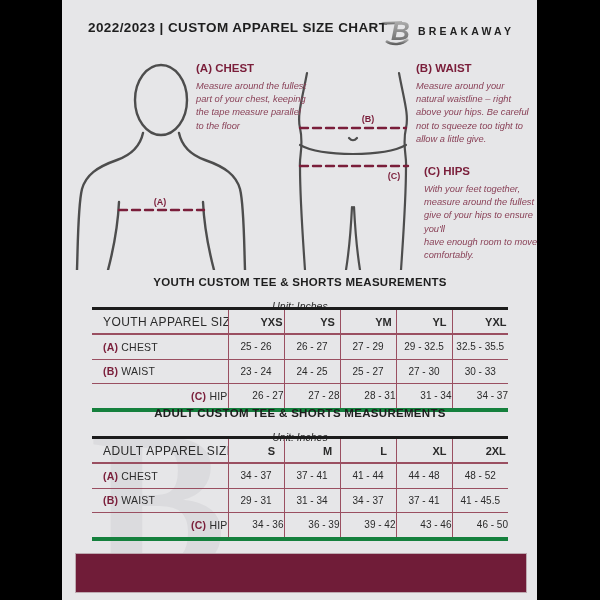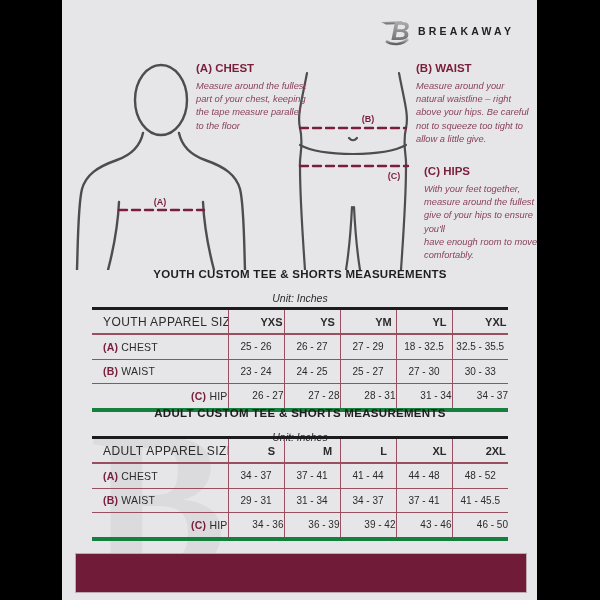--- a/index.html
+++ b/index.html
@@ -66,20 +66,21 @@
   .z1{z-index:1;}
   svg text{font-family:"Liberation Sans", sans-serif;}
 </style>
 </head>
 <body>
 
 <div class="page">
 
   <div class="abs watermark">B</div>
 
+  <div class="abs hdr-title z1">2022/2023  |  CUSTOM APPAREL SIZE CHART</div>
 
   <svg class="abs z1" style="left:318px;top:13px;" width="34" height="34" viewBox="0 0 34 34">
     <defs>
       <linearGradient id="lg" x1="0" y1="0" x2="0" y2="1">
         <stop offset="0" stop-color="#bdbdbd"></stop>
         <stop offset="0.55" stop-color="#8a8a8a"></stop>
         <stop offset="1" stop-color="#5f5f5f"></stop>
       </linearGradient>
     </defs>
     <path d="M1 9 L22 8 L22 11 L6 11.5 Z" fill="url(#lg)"></path>
@@ -120,21 +121,21 @@
     <div class="guide-heading">(B) WAIST</div>
     <div class="guide-desc">Measure around your natural waistline – right above your hips. Be careful not to squeeze too tight to allow a little give.</div>
   </div>
 
   <div class="abs z1" style="left:362px;top:165px;width:120px;">
     <div class="guide-heading">(C) HIPS</div>
     <div class="guide-desc">With your feet together, measure around the fullest give of your hips to ensure you'll
 have enough room to move comfortably.</div>
   </div>
 
-  <div class="abs sec-head z1" style="left:30px;top:268px;">
+  <div class="abs sec-head z1" style="left:30px;top:276px;">
     <div class="sec-title">YOUTH CUSTOM TEE &amp; SHORTS MEASUREMENTS</div>
     <div class="sec-unit">Unit: Inches</div>
   </div>
 
   <table class="size-table abs z1" style="left:30px;top:307px;">
     <colgroup>
         <col style="width:136px">
         <col style="width:56px">
         <col style="width:56px">
         <col style="width:56px">
@@ -150,21 +151,21 @@
         <th>YL</th>
         <th>YXL</th>
       </tr>
     </thead>
     <tbody>
       <tr>
         <td class="label-cell"><span class="key">(A)</span> <span>CHEST</span></td>
         <td>25 - 26</td>
         <td>26 - 27</td>
         <td>27 - 29</td>
-        <td>18 - 32.5</td>
+        <td>29 - 32.5</td>
         <td>32.5 - 35.5</td>
       </tr>
       <tr>
         <td class="label-cell"><span class="key">(B)</span> <span>WAIST</span></td>
         <td>23 - 24</td>
         <td>24 - 25</td>
         <td>25 - 27</td>
         <td>27 - 30</td>
         <td>30 - 33</td>
       </tr>

